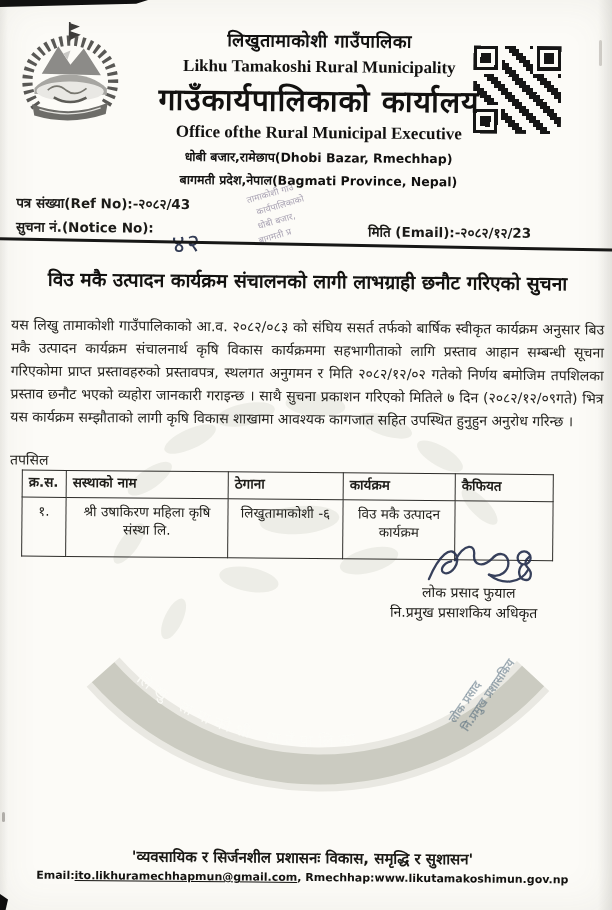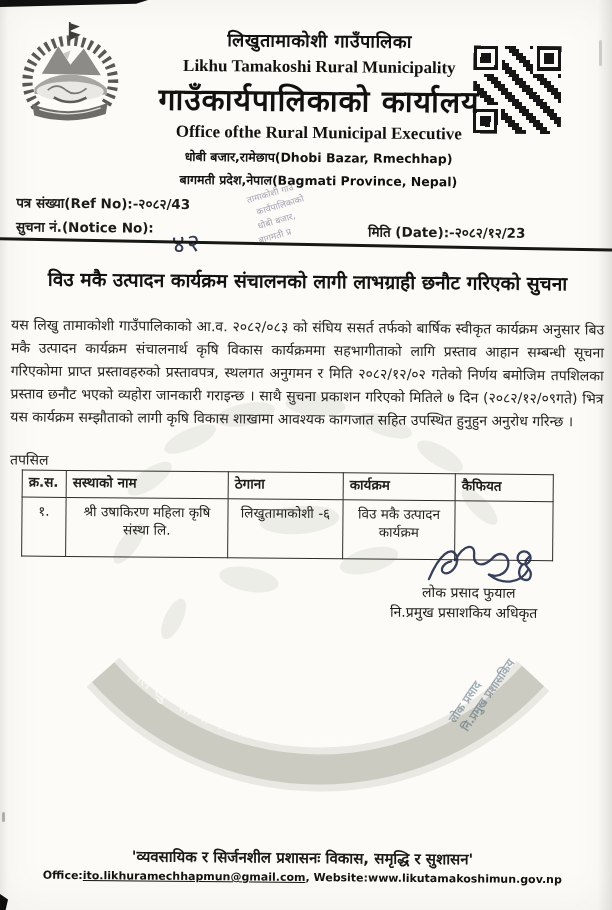--- a/index.html
+++ b/index.html
@@ -323,21 +323,21 @@
     </div>
 
     <div class="abs meta ref">
       <span>पत्र संख्या(Ref No):-</span><span>२०८२/43</span>
     </div>
     <div class="abs meta notice">
       <span>सुचना नं.(Notice No):</span>
     </div>
     <div class="abs notice-val">४२</div>
     <div class="abs meta date">
-      <span>मिति (Date):-</span><span>२०८२/१२/23</span>
+      <span>मिति (Email):-</span><span>२०८२/१२/23</span>
     </div>
 
     <div class="abs stamp-top">
       <div>तामाकोशी गाउ</div>
       <div>कार्यपालिकाको</div>
       <div>धोबी बजार,</div>
       <div>बागमती प्र</div>
     </div>
 
     <div class="abs divider"></div>
@@ -385,21 +385,21 @@
     </svg>
     <div class="abs sig-name">लोक प्रसाद फुयाल</div>
     <div class="abs sig-title">नि.प्रमुख प्रसाशकिय अधिकृत</div>
     <div class="abs stamp-diag">
       <div>लोक प्रसाद</div>
       <div>नि.प्रमुख प्रशासकिय</div>
     </div>
 
     <div class="abs slogan">'व्यवसायिक र सिर्जनशील प्रशासनः विकास, समृद्धि र सुशासन'</div>
     <div class="abs contact">
-      <span>Office:</span><span class="u">ito.likhuramechhapmun@gmail.com</span><span>, Website:</span><span>www.likutamakoshimun.gov.np</span>
+      <span>Email:</span><span class="u">ito.likhuramechhapmun@gmail.com</span><span>, Rmechhap:</span><span>www.likutamakoshimun.gov.np</span>
     </div>
 
   </div>
 
   <div class="abs edge-top"></div>
   <div class="abs edge-bl"></div>
   <div class="abs edge-right"></div>
   <div class="abs edge-left"></div>
   <div class="abs speck1"></div>
   <div class="abs speck2"></div>

